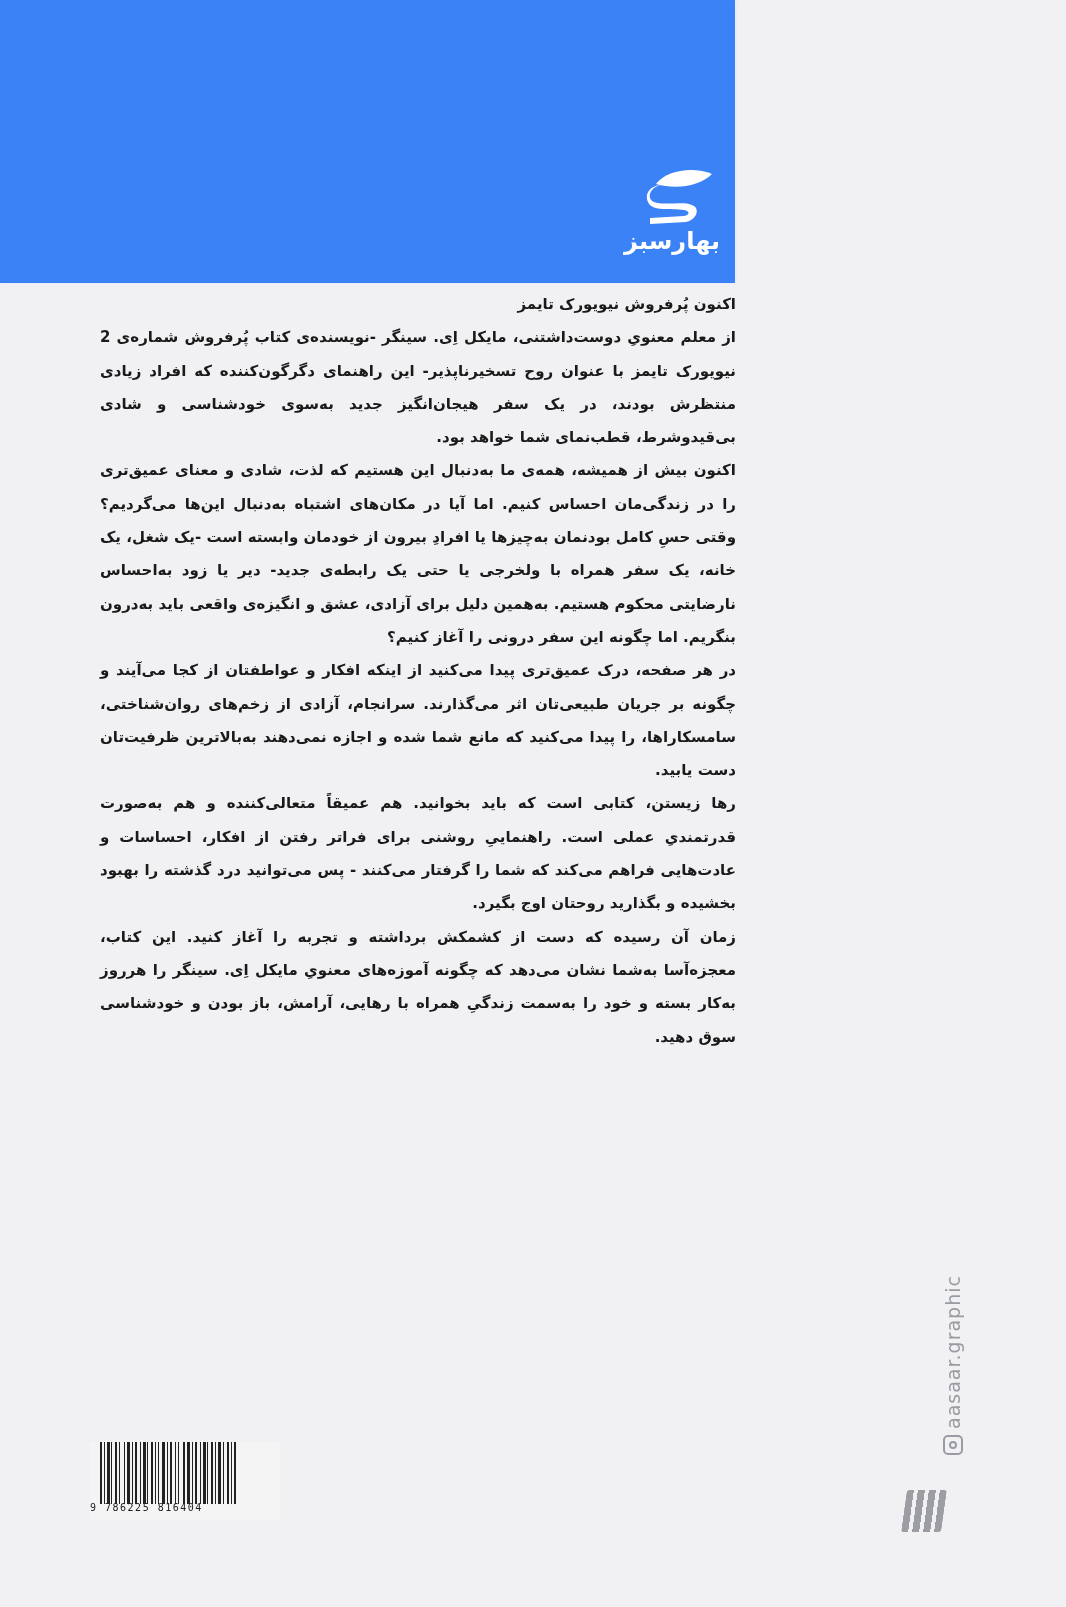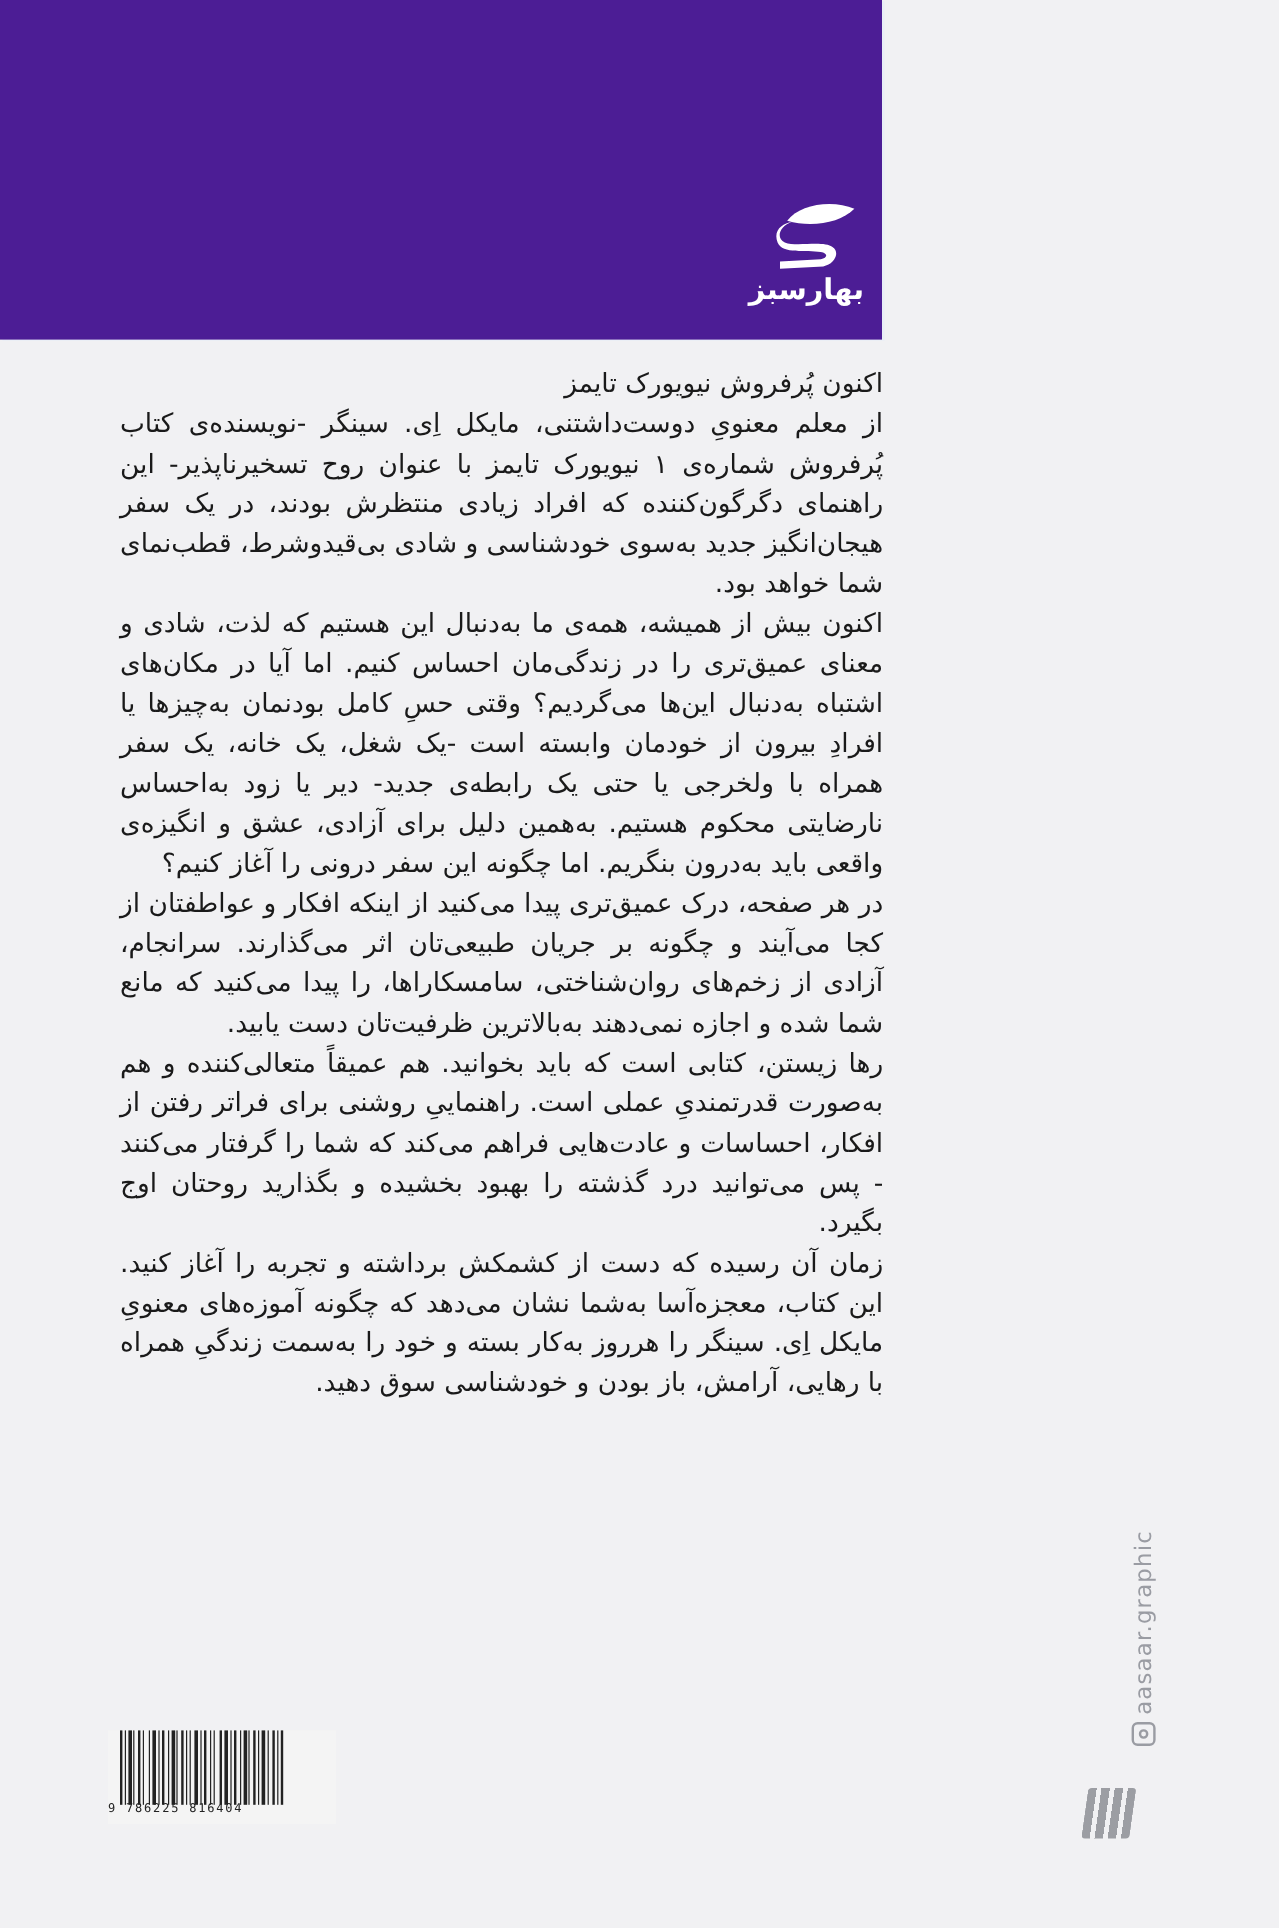--- a/index.html
+++ b/index.html
@@ -13,21 +13,21 @@
       position: relative;
       overflow: hidden;
       font-family: "DejaVu Sans", sans-serif;
     }
     .blue-panel {
       position: absolute;
       left: 0;
       top: 0;
       width: 735px;
       height: 283px;
-      background: #4c1d95;
+      background: #3b82f6;
       box-shadow: 2px 1px 0 #e9eef6;
     }
     .logo {
       position: absolute;
       left: 636px;
       top: 166px;
       width: 84px;
       height: 100px;
     }
     .logo svg { display: block; }
@@ -40,28 +40,28 @@
       color: #ffffff;
       font-size: 24px;
       font-weight: bold;
       direction: rtl;
       letter-spacing: -1px;
       line-height: 30px;
     }
     .blurb {
       position: absolute;
       left: 100px;
-      top: 304px;
+      top: 288px;
       width: 636px;
       direction: rtl;
       text-align: right;
       color: #1a1a1a;
       font-family: "DejaVu Sans", sans-serif;
-      font-weight: normal;
-      font-size: 22px;
+      font-weight: bold;
+      font-size: 15px;
       line-height: 33.3px;
     }
     .blurb p {
       margin: 0;
       white-space: nowrap;
     }
     .blurb .para {
       margin: 0;
       text-align: justify;
       text-align-last: right;
@@ -163,21 +163,21 @@
     <svg width="84" height="62" viewBox="0 0 84 62">
       <path d="M20 18 C30 4, 58 0, 76 8 C64 20, 40 24, 20 18 Z" fill="#ffffff"></path>
       <path d="M24 19 C14 22, 10 32, 18 36 C28 40, 50 34, 58 40 C64 44, 60 54, 50 56 L14 58 L14 52 L48 50 C54 49, 54 45, 48 44 C36 42, 16 46, 12 36 C8 26, 16 20, 24 19 Z" fill="#ffffff"></path>
     </svg>
     <div class="logo-text">بهارسبز</div>
   </div>
 </div>
 
 <div class="blurb">
   <p>اکنون پُرفروش نیویورک تایمز</p>
-  <div class="para">از معلم معنویِ دوست‌داشتنی، مایکل اِی. سینگر -نویسنده‌ی کتاب پُرفروش شماره‌ی ۱ نیویورک تایمز با عنوان روح تسخیرناپذیر- این راهنمای دگرگون‌کننده که افراد زیادی منتظرش بودند، در یک سفر هیجان‌انگیز جدید به‌سوی خودشناسی و شادی بی‌قیدوشرط، قطب‌نمای شما خواهد بود.</div>
+  <div class="para">از معلم معنویِ دوست‌داشتنی، مایکل اِی. سینگر -نویسنده‌ی کتاب پُرفروش شماره‌ی 2 نیویورک تایمز با عنوان روح تسخیرناپذیر- این راهنمای دگرگون‌کننده که افراد زیادی منتظرش بودند، در یک سفر هیجان‌انگیز جدید به‌سوی خودشناسی و شادی بی‌قیدوشرط، قطب‌نمای شما خواهد بود.</div>
   <div class="para">اکنون بیش از همیشه، همه‌ی ما به‌دنبال این هستیم که لذت، شادی و معنای عمیق‌تری را در زندگی‌مان احساس کنیم. اما آیا در مکان‌های اشتباه به‌دنبال این‌ها می‌گردیم؟ وقتی حسِ کامل بودنمان به‌چیزها یا افرادِ بیرون از خودمان وابسته است -یک شغل، یک خانه، یک سفر همراه با ولخرجی یا حتی یک رابطه‌ی جدید- دیر یا زود به‌احساس نارضایتی محکوم هستیم. به‌همین دلیل برای آزادی، عشق و انگیزه‌ی واقعی باید به‌درون بنگریم. اما چگونه این سفر درونی را آغاز کنیم؟</div>
   <div class="para">در هر صفحه، درک عمیق‌تری پیدا می‌کنید از اینکه افکار و عواطفتان از کجا می‌آیند و چگونه بر جریان طبیعی‌تان اثر می‌گذارند. سرانجام، آزادی از زخم‌های روان‌شناختی، سامسکاراها، را پیدا می‌کنید که مانع شما شده و اجازه نمی‌دهند به‌بالاترین ظرفیت‌تان دست یابید.</div>
   <div class="para">رها زیستن، کتابی است که باید بخوانید. هم عمیقاً متعالی‌کننده و هم به‌صورت قدرتمندیِ عملی است. راهنماییِ روشنی برای فراتر رفتن از افکار، احساسات و عادت‌هایی فراهم می‌کند که شما را گرفتار می‌کنند - پس می‌توانید درد گذشته را بهبود بخشیده و بگذارید روحتان اوج بگیرد.</div>
   <div class="para">زمان آن رسیده که دست از کشمکش برداشته و تجربه را آغاز کنید. این کتاب، معجزه‌آسا به‌شما نشان می‌دهد که چگونه آموزه‌های معنویِ مایکل اِی. سینگر را هرروز به‌کار بسته و خود را به‌سمت زندگیِ همراه با رهایی، آرامش، باز بودن و خودشناسی سوق دهید.</div>
 </div>
 
 <div class="barcode">
   <div class="barcode-bars">
     <span style="width:2px;margin-right:2px"></span>
       <span style="width:1px;margin-right:2px"></span>

